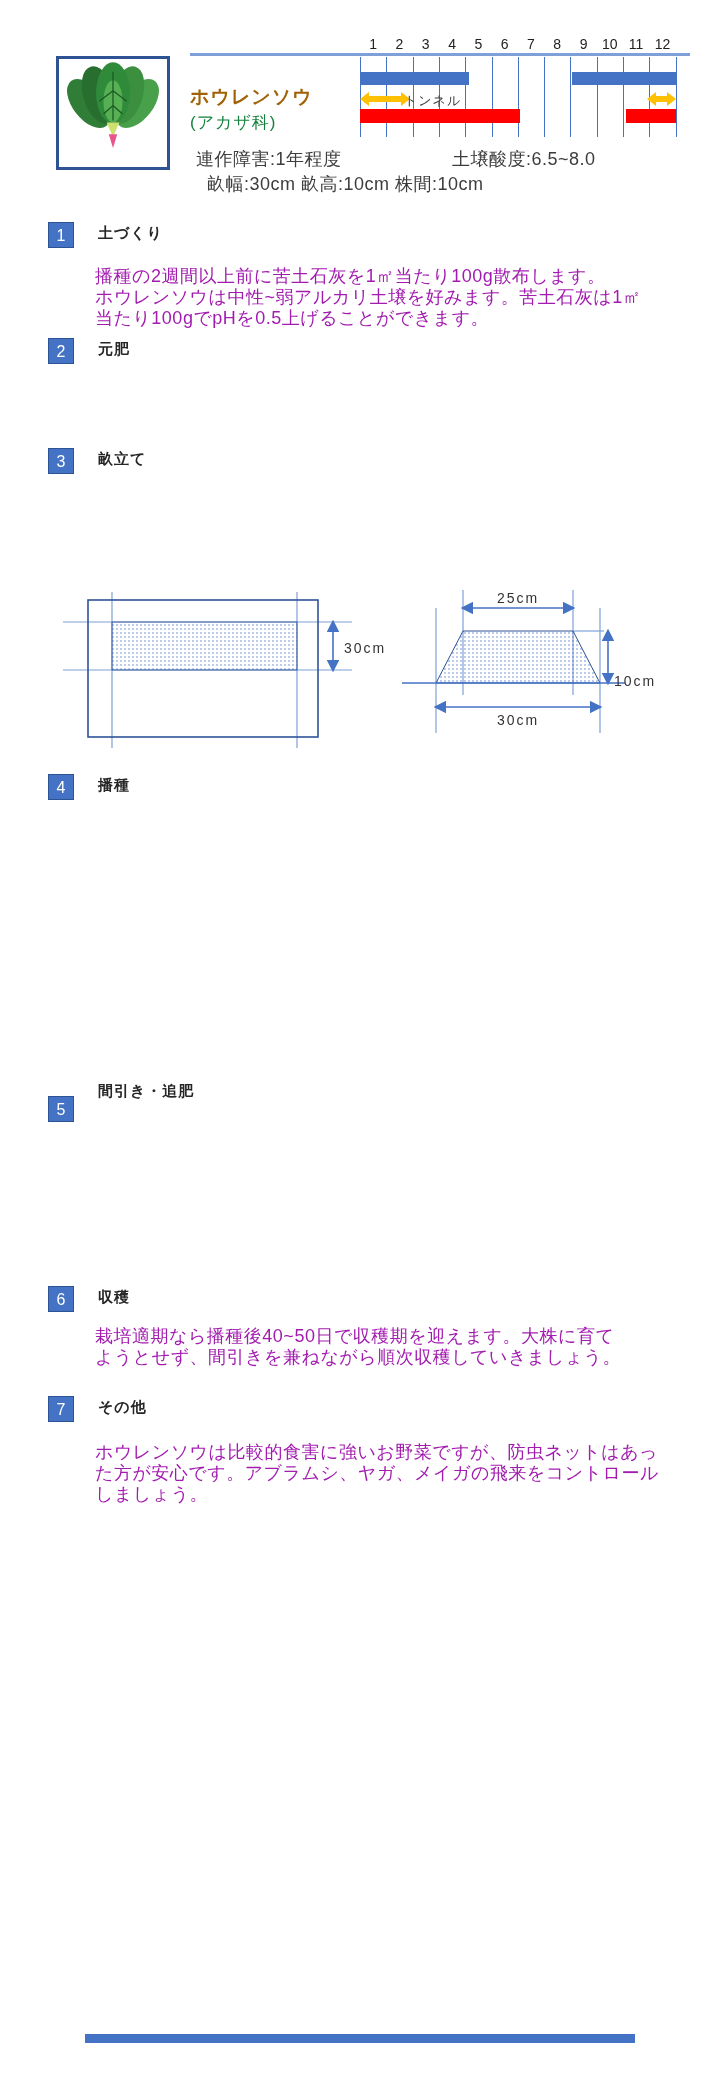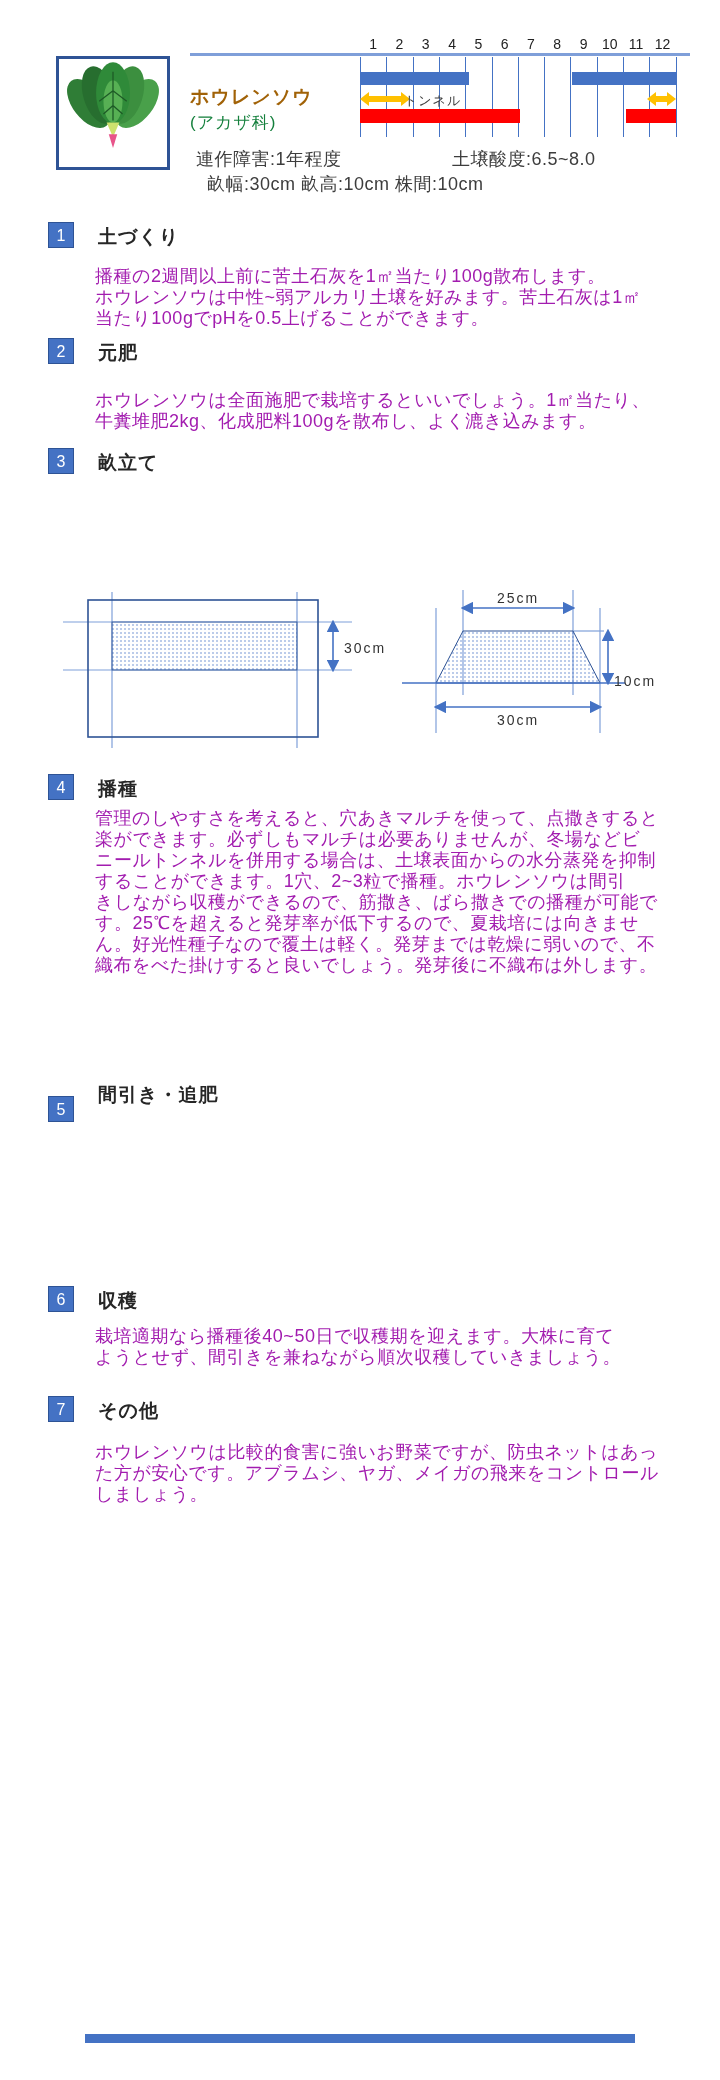--- a/index.html
+++ b/index.html
@@ -23,21 +23,21 @@
   .cal-grid{position:absolute;top:57px;width:1px;height:80px;background:#4472C4;}
   .cal-bar{position:absolute;}
   .tunnel-label{position:absolute;top:92px;font-size:13px;color:#404040;letter-spacing:1px;}
   .harrow{position:absolute;height:14px;}
   .hmid{position:absolute;left:7px;right:7px;top:4px;height:6px;}
   .hhead{position:absolute;top:0;width:0;height:0;border-style:solid;border-color:transparent;}
 
   
   .badge{position:absolute;left:48px;width:26px;height:26px;background:#4472C4;border:1px solid #2e5395;
          color:#fff;font-size:16px;line-height:26px;text-align:center;box-sizing:border-box;}
-  .sec-title{position:absolute;left:98px;font-size:19px;font-weight:bold;color:#262626;letter-spacing:1px;}
+  .sec-title{position:absolute;left:98px;font-size:15px;font-weight:bold;color:#262626;letter-spacing:1px;}
   .sec-body{position:absolute;left:95px;width:625px;font-size:18px;line-height:21px;color:#a21caf;
             white-space:pre-line;letter-spacing:0.5px;}
   #s1-badge{top:222px}#s1-title{top:224px}#s1-body{top:266px}
   #s2-badge{top:338px}#s2-title{top:340px}#s2-body{top:390px}
   #s3-badge{top:448px}#s3-title{top:450px}#s3-body{top:488px}
   #s4-badge{top:774px}#s4-title{top:776px}#s4-body{top:808px}
   #s5-badge{top:1096px}#s5-title{top:1082px}#s5-body{top:1142px}
   #s6-badge{top:1286px}#s6-title{top:1288px}#s6-body{top:1326px}
   #s7-badge{top:1396px}#s7-title{top:1398px}#s7-body{top:1442px}
 
@@ -82,36 +82,26 @@
   <div id="calendar"></div>
 
   <div class="badge" id="s1-badge">1</div>
   <div class="sec-title" id="s1-title">土づくり</div>
   <div class="sec-body" id="s1-body">播種の2週間以上前に苦土石灰を1㎡当たり100g散布します。
 ホウレンソウは中性~弱アルカリ土壌を好みます。苦土石灰は1㎡
 当たり100gでpHを0.5上げることができます。</div>
 
   <div class="badge" id="s2-badge">2</div>
   <div class="sec-title" id="s2-title">元肥</div>
-  <div class="sec-body" id="s2-body">ホウレンソウは全面施肥で栽培するといいでしょう。1㎡当たり、
-牛糞堆肥2kg、化成肥料100gを散布し、よく漉き込みます。</div>
 
   <div class="badge" id="s3-badge">3</div>
   <div class="sec-title" id="s3-title">畝立て</div>
 
   <div class="badge" id="s4-badge">4</div>
   <div class="sec-title" id="s4-title">播種</div>
-  <div class="sec-body" id="s4-body">管理のしやすさを考えると、穴あきマルチを使って、点撒きすると
-楽ができます。必ずしもマルチは必要ありませんが、冬場などビ
-ニールトンネルを併用する場合は、土壌表面からの水分蒸発を抑制
-することができます。1穴、2~3粒で播種。ホウレンソウは間引
-きしながら収穫ができるので、筋撒き、ばら撒きでの播種が可能で
-す。25℃を超えると発芽率が低下するので、夏栽培には向きませ
-ん。好光性種子なので覆土は軽く。発芽までは乾燥に弱いので、不
-織布をべた掛けすると良いでしょう。発芽後に不織布は外します。</div>
 
   <div class="badge" id="s5-badge">5</div>
   <div class="sec-title" id="s5-title">間引き・追肥</div>
 
   <div class="badge" id="s6-badge">6</div>
   <div class="sec-title" id="s6-title">収穫</div>
   <div class="sec-body" id="s6-body">栽培適期なら播種後40~50日で収穫期を迎えます。大株に育て
 ようとせず、間引きを兼ねながら順次収穫していきましょう。</div>
 
   <div class="badge" id="s7-badge">7</div>

